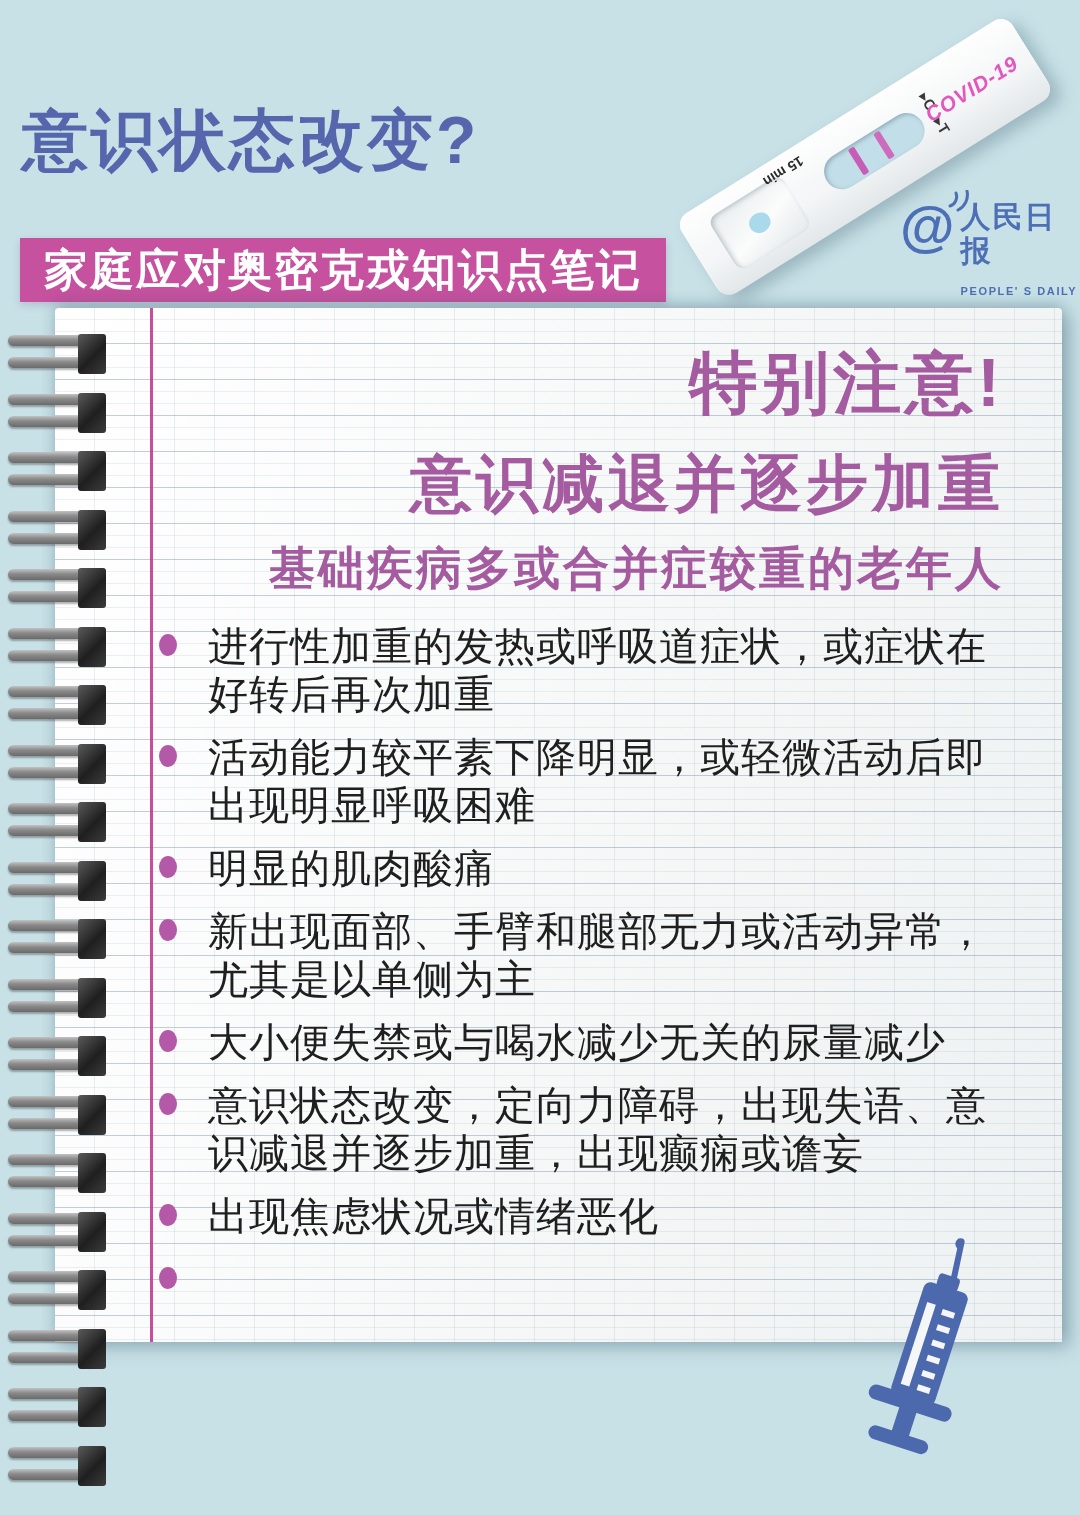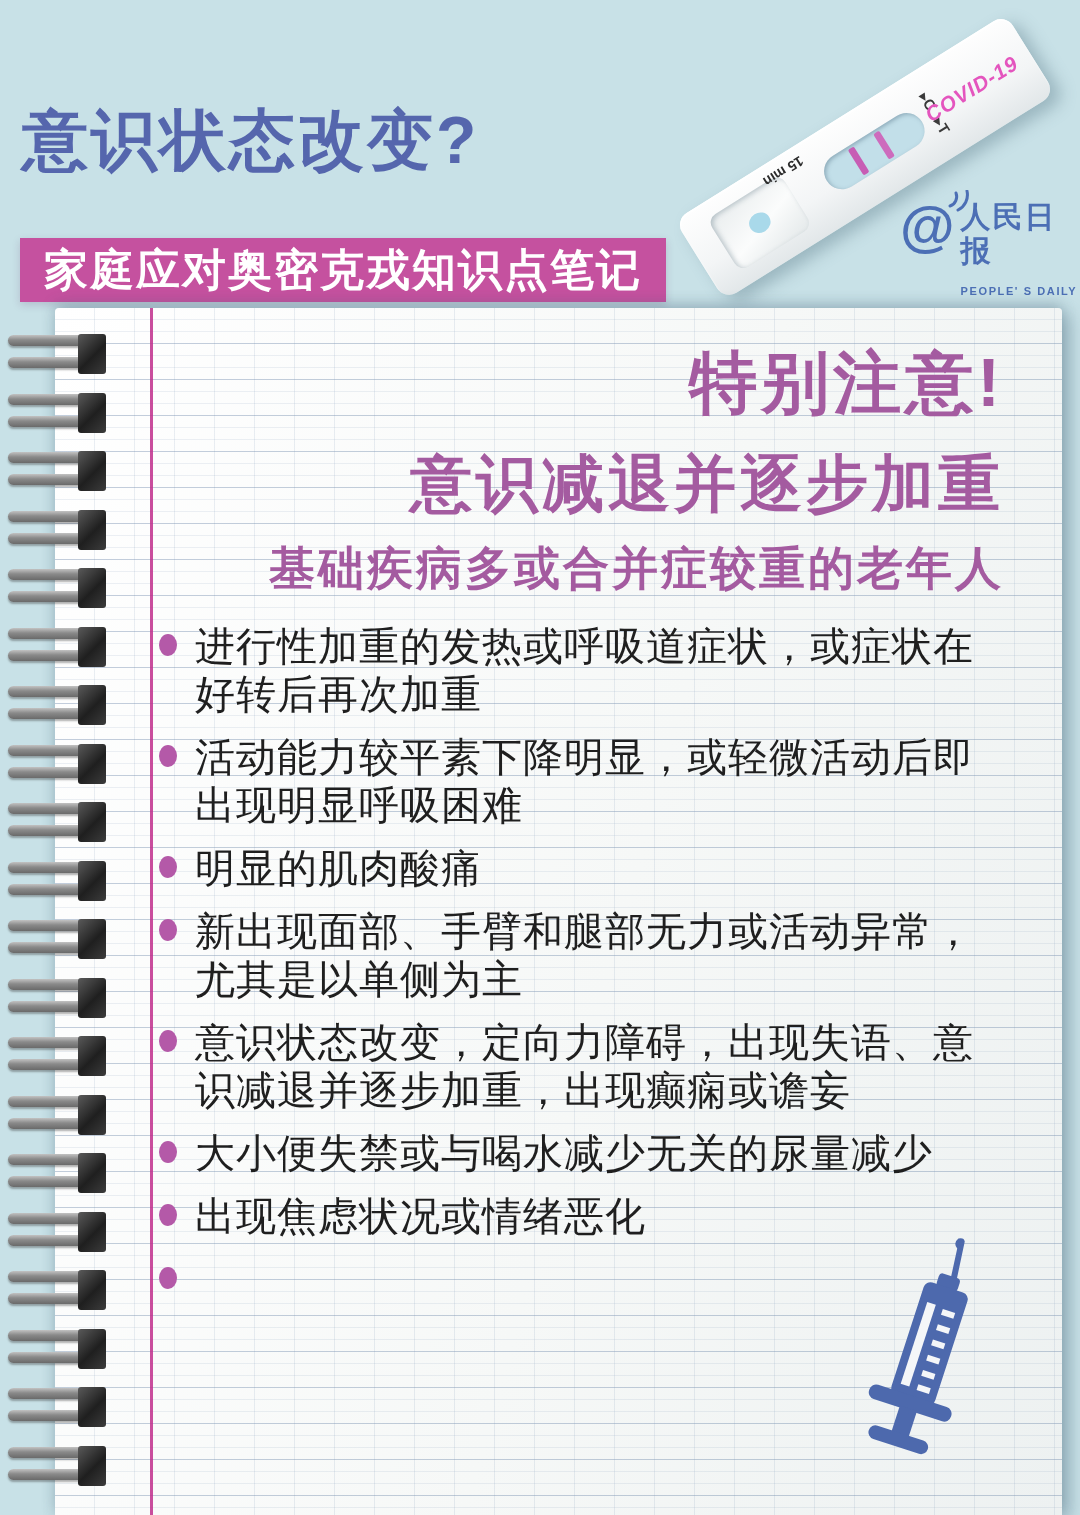--- a/index.html
+++ b/index.html
@@ -59,21 +59,21 @@
   .strip .line.t{left:64px;background:#cd6cbd;}
   .ct{position:absolute;left:268px;font-size:15px;font-weight:700;color:#3a3a3a;transform:rotate(90deg);}
   .ct.c{top:24px;}
   .ct.t{top:52px;}
   .min15{position:absolute;left:96px;top:8px;font-size:14px;font-weight:700;color:#2b2b2b;transform:rotate(180deg);}
   .covid19{position:absolute;right:16px;top:34px;font-size:21px;font-weight:900;font-style:italic;
     letter-spacing:1px;color:#e455be;}
 
   
   .page{
-    position:absolute;left:55px;top:308px;width:1007px;height:1207px;
+    position:absolute;left:55px;top:308px;width:1007px;height:1034px;
     background-image:
       repeating-linear-gradient(to bottom, transparent 0 35px, rgba(115,140,172,.34) 35px 36px),
       repeating-linear-gradient(to bottom, transparent 0 11px, rgba(130,155,185,.15) 11px 12px),
       repeating-linear-gradient(to right, transparent 0 39px, rgba(130,155,185,.17) 39px 40px),
       linear-gradient(105deg,#ffffff 0%,#f6f8f7 55%,#edf1f1 100%);
     box-shadow:0 -4px 14px rgba(70,100,120,.30), 8px 6px 18px rgba(70,100,120,.35);
     border-radius:4px 4px 0 0;
   }
   .margin-line{position:absolute;left:95px;top:0;bottom:0;width:3px;background:#bf2e8c;opacity:.85;}
 
@@ -94,21 +94,21 @@
 
   
   .headings{padding:30px 58px 0 0;text-align:right;color:#a45ba0;}
   .h-note{font-size:68px;font-weight:900;letter-spacing:4px;line-height:88px;margin:0;}
   .h-main{font-size:62px;font-weight:900;letter-spacing:4px;line-height:84px;margin:16px 0 0;}
   .h-sub{font-size:46px;font-weight:900;letter-spacing:3px;line-height:60px;margin:12px 0 0;}
 
   
   .symptoms{list-style:none;margin:24px 0 0;padding:0 65px 0 104px;}
   .symptoms li{
-    display:flex;gap:18px;margin-bottom:15px;
+    display:flex;gap:31px;margin-bottom:15px;
     font-size:40px;line-height:48px;letter-spacing:1px;color:#1f1f1f;
   }
   .dot{
     flex:0 0 18px;width:18px;height:22px;border-radius:50%;
     background:#b459a8;margin-top:12px;
   }
   .li-text{display:block;}
 
   
   .syringe{position:absolute;left:868px;top:1234px;}
@@ -170,25 +170,25 @@
       <li>
           <span class="dot"></span>
           <span class="li-text">明显的肌肉酸痛</span>
         </li>
       <li>
           <span class="dot"></span>
           <span class="li-text">新出现面部、手臂和腿部无力或活动异常，尤其是以单侧为主</span>
         </li>
       <li>
           <span class="dot"></span>
+          <span class="li-text">大小便失禁或与喝水减少无关的尿量减少</span>
+        </li>
+      <li>
+          <span class="dot"></span>
           <span class="li-text">意识状态改变，定向力障碍，出现失语、意识减退并逐步加重，出现癫痫或谵妄</span>
-        </li>
-      <li>
-          <span class="dot"></span>
-          <span class="li-text">大小便失禁或与喝水减少无关的尿量减少</span>
         </li>
       <li>
           <span class="dot"></span>
           <span class="li-text">出现焦虑状况或情绪恶化</span>
         </li>
       <li>
           <span class="dot"></span>
         </li>
     </ul>
   </div>

